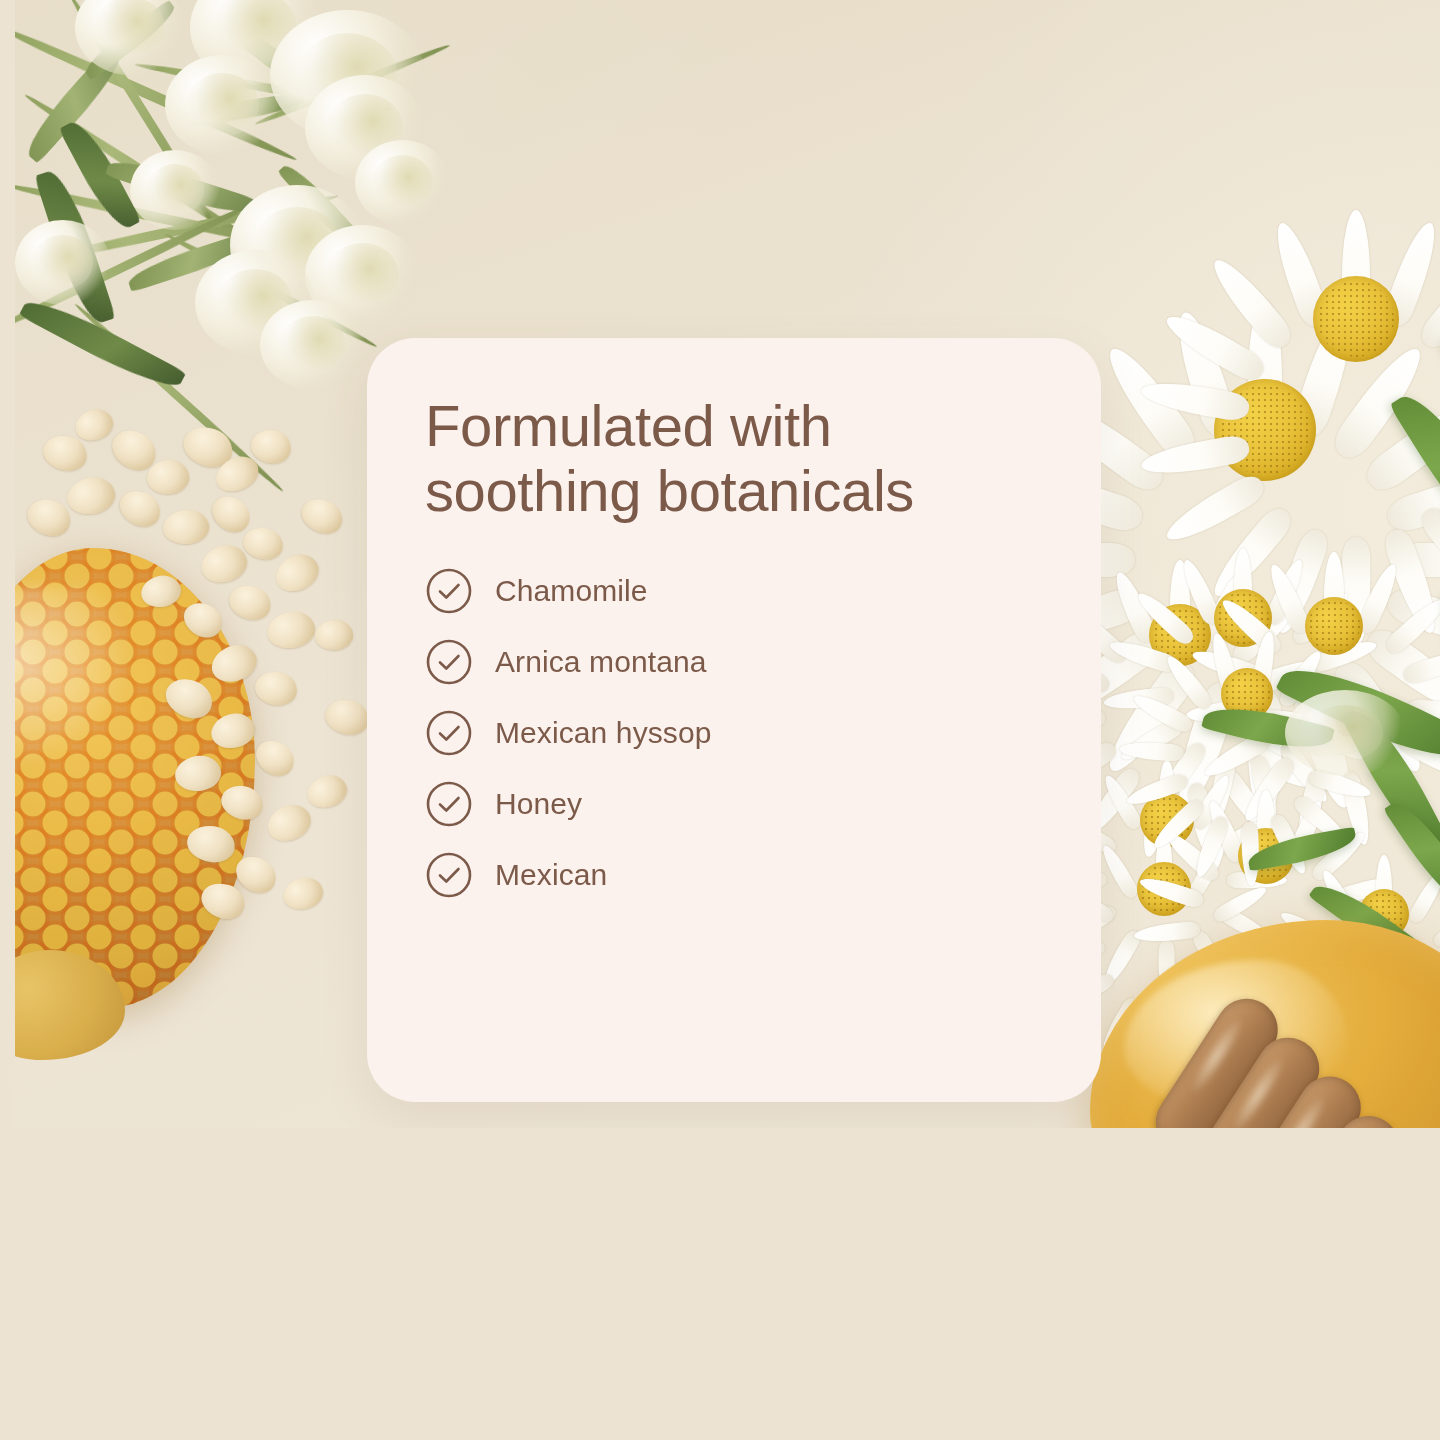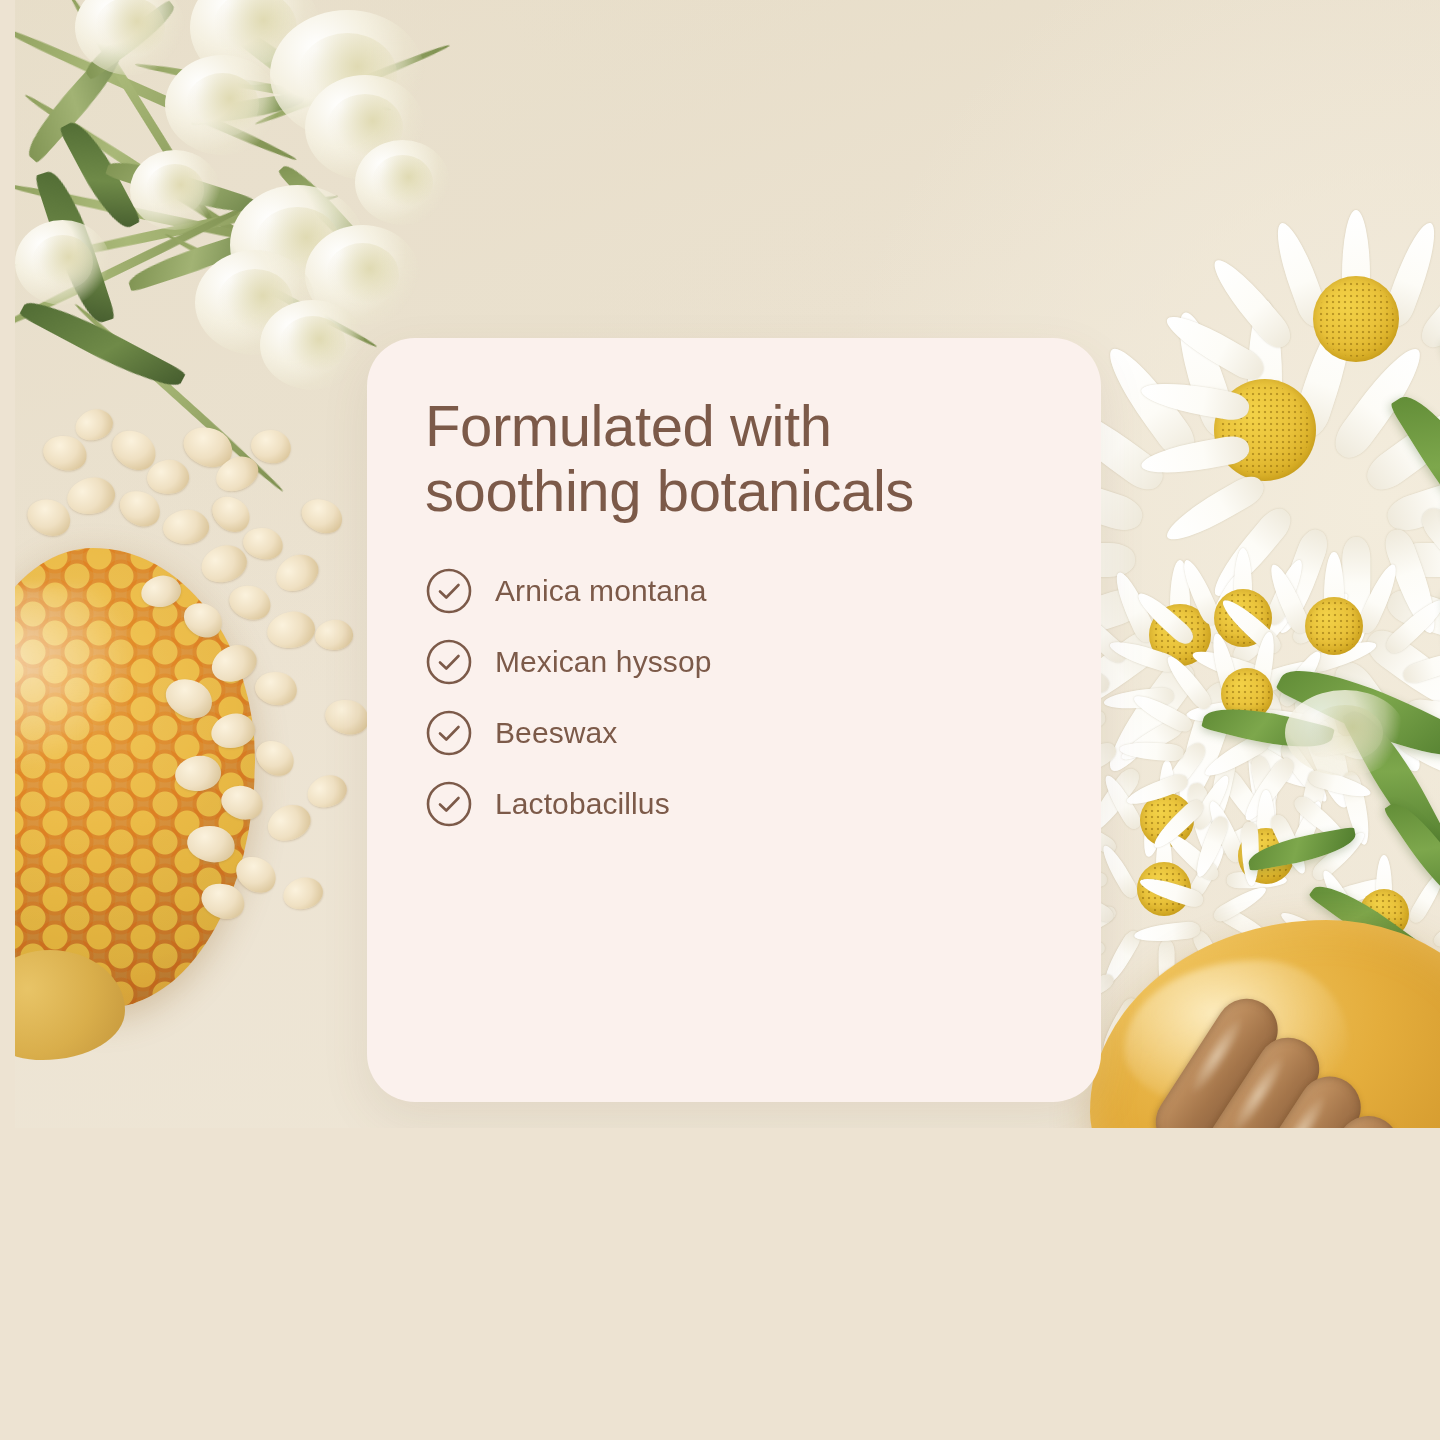--- a/index.html
+++ b/index.html
@@ -633,51 +633,58 @@
 
   </div>
 
   <div class="card">
 
     <h1 class="card-title">Formulated with
 soothing botanicals</h1>
 
     <ul class="ingredient-list">
 
+      <li class="ingredient-item">
+        <svg class="check-icon" viewBox="0 0 48 48" fill="none">
+          <circle cx="24" cy="24" r="21" stroke="#7c5a49" stroke-width="2.6"></circle>
+          <path d="M15 24.5 L21.3 30.5 L33.5 18" stroke="#7c5a49" stroke-width="2.6" stroke-linecap="round" stroke-linejoin="round"></path>
+        </svg>
+        <span class="ingredient-label">Chamomile</span>
+      </li>
 
       <li class="ingredient-item">
         <svg class="check-icon" viewBox="0 0 48 48" fill="none">
           <circle cx="24" cy="24" r="21" stroke="#7c5a49" stroke-width="2.6"></circle>
           <path d="M15 24.5 L21.3 30.5 L33.5 18" stroke="#7c5a49" stroke-width="2.6" stroke-linecap="round" stroke-linejoin="round"></path>
         </svg>
         <span class="ingredient-label">Arnica montana</span>
       </li>
 
       <li class="ingredient-item">
         <svg class="check-icon" viewBox="0 0 48 48" fill="none">
           <circle cx="24" cy="24" r="21" stroke="#7c5a49" stroke-width="2.6"></circle>
           <path d="M15 24.5 L21.3 30.5 L33.5 18" stroke="#7c5a49" stroke-width="2.6" stroke-linecap="round" stroke-linejoin="round"></path>
         </svg>
         <span class="ingredient-label">Mexican hyssop</span>
       </li>
 
-
       <li class="ingredient-item">
         <svg class="check-icon" viewBox="0 0 48 48" fill="none">
           <circle cx="24" cy="24" r="21" stroke="#7c5a49" stroke-width="2.6"></circle>
           <path d="M15 24.5 L21.3 30.5 L33.5 18" stroke="#7c5a49" stroke-width="2.6" stroke-linecap="round" stroke-linejoin="round"></path>
         </svg>
-        <span class="ingredient-label">Beeswax</span>
+        <span class="ingredient-label">Honey</span>
       </li>
-
 
       <li class="ingredient-item">
         <svg class="check-icon" viewBox="0 0 48 48" fill="none">
           <circle cx="24" cy="24" r="21" stroke="#7c5a49" stroke-width="2.6"></circle>
           <path d="M15 24.5 L21.3 30.5 L33.5 18" stroke="#7c5a49" stroke-width="2.6" stroke-linecap="round" stroke-linejoin="round"></path>
         </svg>
-        <span class="ingredient-label">Lactobacillus</span>
+        <span class="ingredient-label">Mexican</span>
       </li>
+
+
 
     </ul>
   </div>
 
 </div>
 
 </body></html>

